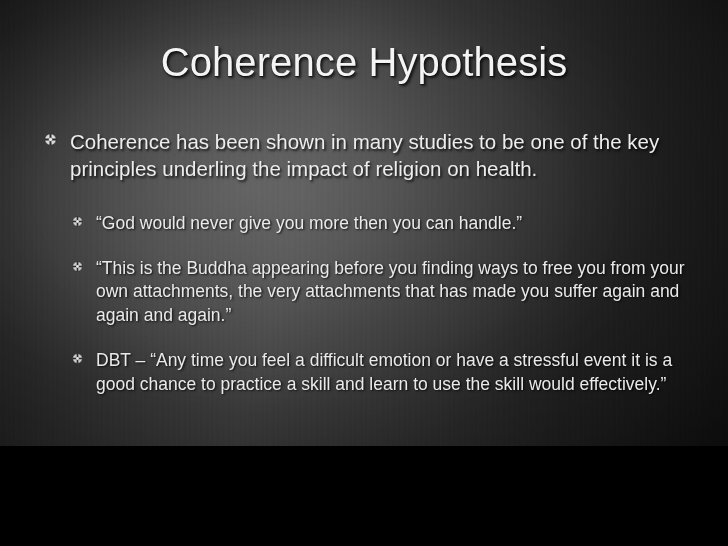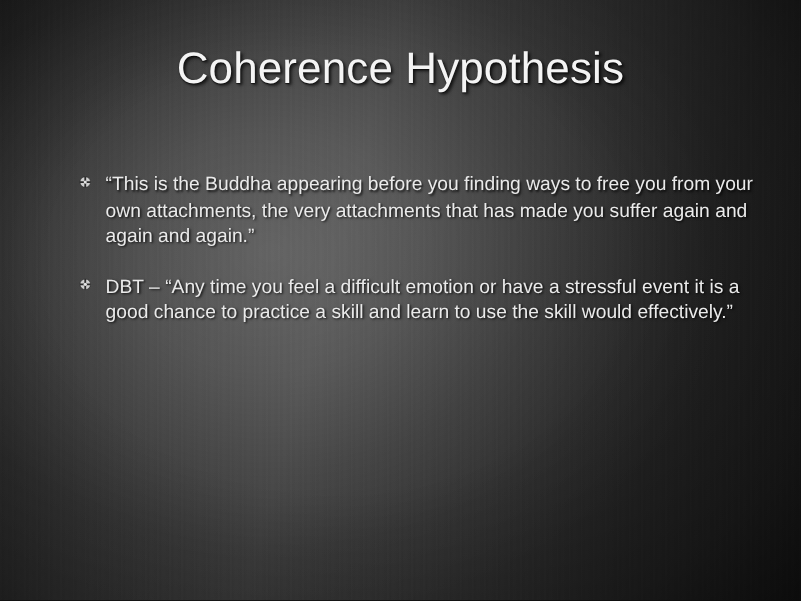--- a/index.html
+++ b/index.html
@@ -5,21 +5,21 @@
 <style>
   html, body {
     margin: 0;
     padding: 0;
     background: #000;
   }
 
   .slide {
     position: relative;
     width: 728px;
-    height: 546px;
+    height: 446px;
     overflow: hidden;
     font-family: "Liberation Sans", sans-serif;
     background-color: #212121;
     
     background-image:
       radial-gradient(ellipse 58% 62% at 34% 42%,
           rgba(255,255,255,0.22) 0%,
           rgba(255,255,255,0.155) 32%,
           rgba(255,255,255,0.075) 58%,
           rgba(255,255,255,0.018) 80%,
@@ -149,23 +149,45 @@
 </head>
 <body>
 
 <div class="slide">
   <div class="content">
 
     <div class="slide-title">Coherence Hypothesis</div>
 
     <div class="body-list">
 
+      <div class="bullet-row level1">
+        <span class="marker">
+          <svg width="13" height="13" viewBox="0 0 16 16" aria-hidden="true">
+            <circle cx="8" cy="8" r="7" fill="#d9d9d9"></circle>
+            <circle cx="8" cy="8" r="7" fill="none" stroke="#2a2a2a" stroke-width="0.8"></circle>
+            <path d="M8 0.8 L8 15.2 M0.8 8 L15.2 8" stroke="#2b2b2b" stroke-width="2.4" stroke-linecap="butt"></path>
+            <circle cx="8" cy="8" r="2.1" fill="#e8e8e8"></circle>
+          </svg>
+        </span>
+        <span class="bullet-text">Coherence has been shown in many studies to be one of the key principles underling the impact of religion on health.</span>
+      </div>
 
       <div class="spacer-1"></div>
 
+      <div class="bullet-row level2">
+        <span class="marker">
+          <svg width="11" height="11" viewBox="0 0 16 16" aria-hidden="true">
+            <circle cx="8" cy="8" r="7" fill="#cfcfcf"></circle>
+            <circle cx="8" cy="8" r="7" fill="none" stroke="#2a2a2a" stroke-width="0.8"></circle>
+            <path d="M8 0.8 L8 15.2 M0.8 8 L15.2 8" stroke="#2b2b2b" stroke-width="2.4" stroke-linecap="butt"></path>
+            <circle cx="8" cy="8" r="2.1" fill="#e4e4e4"></circle>
+          </svg>
+        </span>
+        <span class="bullet-text">“God would never give you more then you can handle.”</span>
+      </div>
 
       <div class="spacer-2"></div>
 
       <div class="bullet-row level2">
         <span class="marker">
           <svg width="11" height="11" viewBox="0 0 16 16" aria-hidden="true">
             <circle cx="8" cy="8" r="7" fill="#cfcfcf"></circle>
             <circle cx="8" cy="8" r="7" fill="none" stroke="#2a2a2a" stroke-width="0.8"></circle>
             <path d="M8 0.8 L8 15.2 M0.8 8 L15.2 8" stroke="#2b2b2b" stroke-width="2.4" stroke-linecap="butt"></path>
             <circle cx="8" cy="8" r="2.1" fill="#e4e4e4"></circle>

